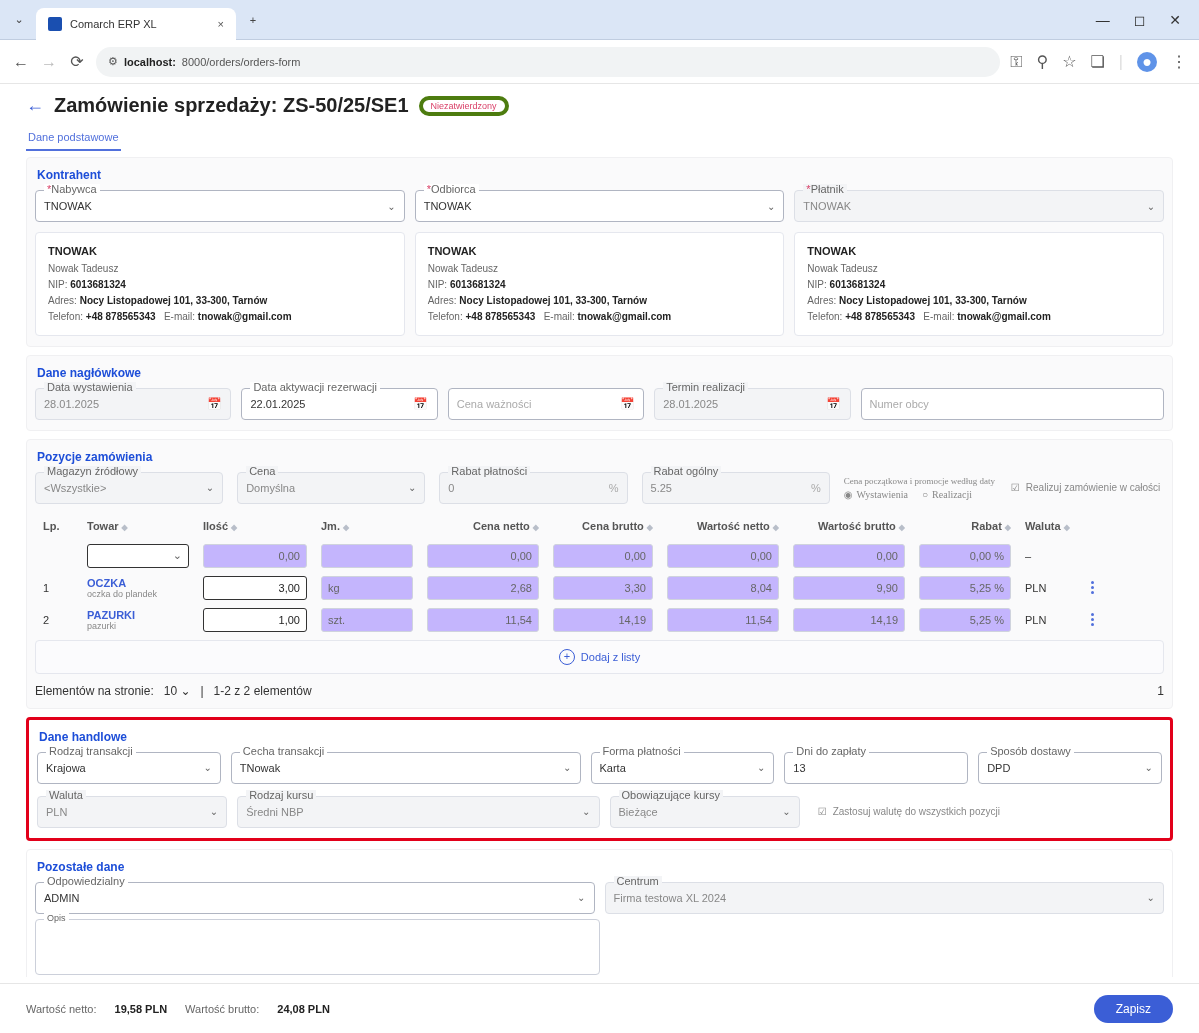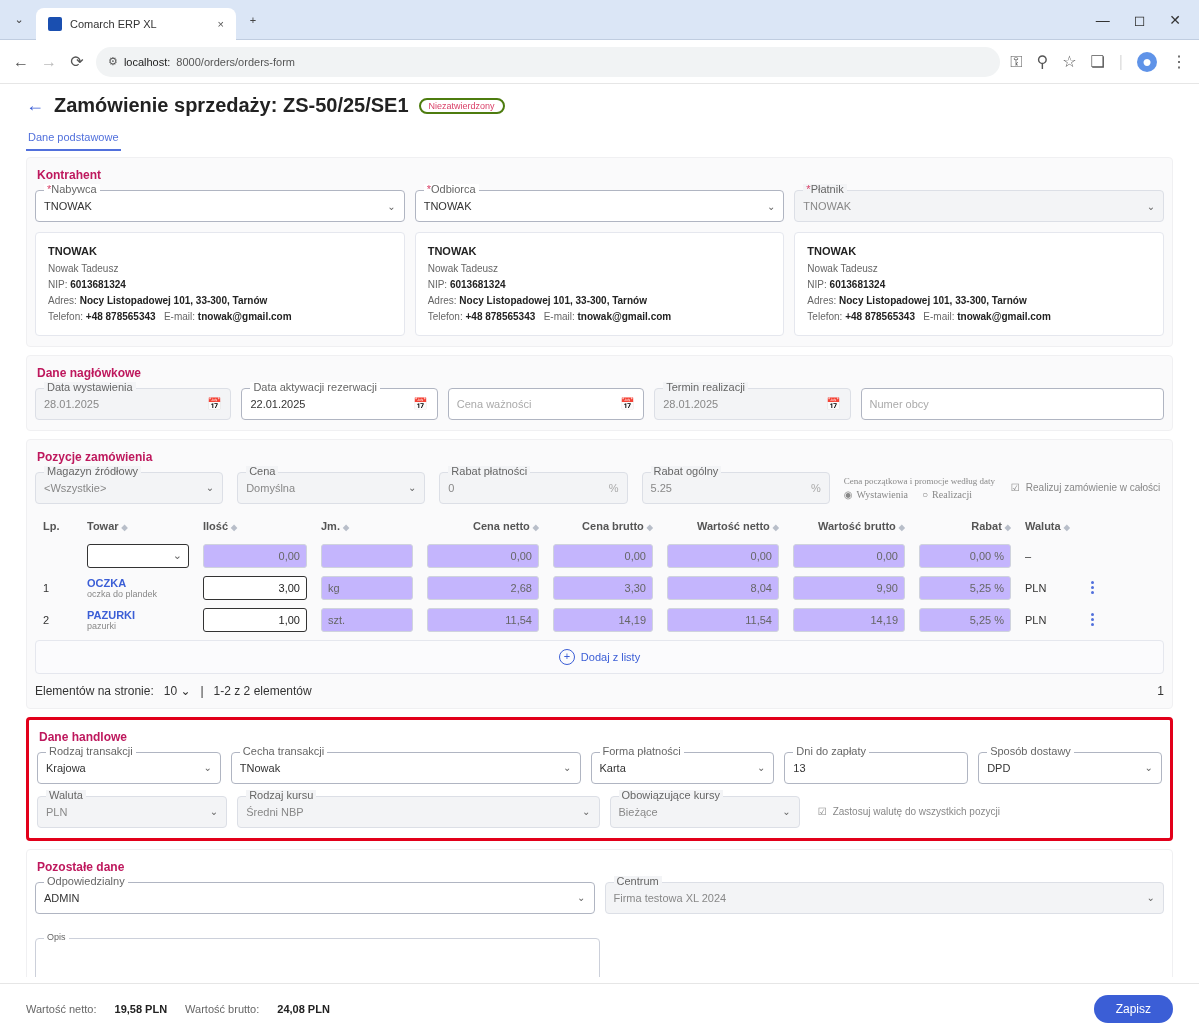--- a/index.html
+++ b/index.html
@@ -6,33 +6,33 @@
 body{font-family:"Segoe UI",Arial,sans-serif;font-size:11px;color:#333;background:#fff;overflow:hidden;}
 .browser-chrome{background:#dbe6f6;height:40px;display:flex;align-items:center;padding:0 8px;gap:6px;border-bottom:1px solid #c0cde0;}
 .chrome-btn{width:22px;height:22px;display:flex;align-items:center;justify-content:center;color:#444;}
 .chrome-tab{background:#fff;border-radius:8px 8px 0 0;height:32px;margin-top:8px;display:flex;align-items:center;padding:0 12px;gap:8px;min-width:200px;}
 .tab-icon{width:14px;height:14px;background:#1a4fb0;border-radius:2px;}
 .chrome-controls{margin-left:auto;display:flex;gap:24px;padding-right:10px;}
 .chrome-controls span{font-size:14px;color:#333;}
 .addr-bar{background:#fff;height:44px;display:flex;align-items:center;padding:0 12px;gap:10px;border-bottom:1px solid #e6e6e6;}
 .nav-arrow{width:18px;height:18px;display:flex;align-items:center;justify-content:center;color:#555;font-size:16px;}
 .url-field{flex:1;background:#f1f3f4;border-radius:16px;height:30px;display:flex;align-items:center;padding:0 12px;gap:6px;color:#555;}
-.url-field .host{color:#222;}
+.url-field .host{color:#222;font-weight:bold;}
 .addr-icons{display:flex;gap:14px;align-items:center;color:#555;}
 .addr-icons span{font-size:16px;}
 .app{padding:10px 26px 0;height:calc(100vh - 140px);overflow:auto;}
 .page-title-row{display:flex;align-items:center;gap:10px;margin-bottom:8px;}
 .back-arrow{color:#3b5ed6;font-size:18px;}
 .page-title{font-size:20px;font-weight:600;color:#222;}
-.pill{border:2px solid #4d7c0f;color:#d93f67;border-radius:10px;padding:1px 8px;font-size:9px;}
+.pill{border:4px solid #4d7c0f;color:#d93f67;border-radius:10px;padding:1px 8px;font-size:9px;}
 .tabs{margin-bottom:6px;}
 .tab{display:inline-block;padding:6px 2px;color:#5170dc;border-bottom:2px solid #5170dc;font-size:11px;}
 .section{background:#fafafb;border:1px solid #f0f0f2;border-radius:4px;padding:10px 8px;margin-bottom:8px;}
 .section.highlight{border:3px solid #e2001a;background:#fff;}
-.sec-title{font-size:12px;font-weight:600;color:#be185d;margin-bottom:8px;padding-left:2px;}
+.sec-title{font-size:12px;font-weight:600;color:#1d4ed8;margin-bottom:8px;padding-left:2px;}
 .row{display:flex;gap:10px;}
 .row>*{flex:1;}
 .field{position:relative;border:1px solid #b0b5c2;border-radius:4px;background:#fff;height:32px;display:flex;align-items:center;padding:0 8px;}
 .field.disabled{background:#f3f4f6;color:#888;border-color:#dcdfe6;}
 .field .legend{position:absolute;top:-7px;left:8px;background:inherit;padding:0 3px;font-size:11px;color:#666;line-height:1;}
 .field .legend .req{color:#d93f67;}
 .field .value{flex:1;color:#333;font-size:11px;}
 .field.disabled .value{color:#888;}
 .field .chev{color:#666;font-size:10px;}
 .field .cal{color:#888;font-size:12px;}
@@ -401,21 +401,21 @@
       <span class="legend">Obowiązujące kursy</span>
           <span class="value">Bieżące</span>
           <span class="chev">⌄</span>
     </div>
     <div class="check" style="flex:2;padding-left:8px;">☑ <span>Zastosuj walutę do wszystkich pozycji</span></div>
   </div>
 </div>
 
 <div class="section" style="background:#fff;">
   <div class="sec-title">Pozostałe dane</div>
-  <div class="row" style="margin-bottom:24px;">
+  <div class="row" style="margin-bottom:5px;">
     <div class="field">
       <span class="legend">Odpowiedzialny</span>
           <span class="value">ADMIN</span>
           <span class="chev">⌄</span>
     </div>
     <div class="field disabled">
       <span class="legend">Centrum</span>
           <span class="value">Firma testowa XL 2024</span>
           <span class="chev">⌄</span>
     </div>

